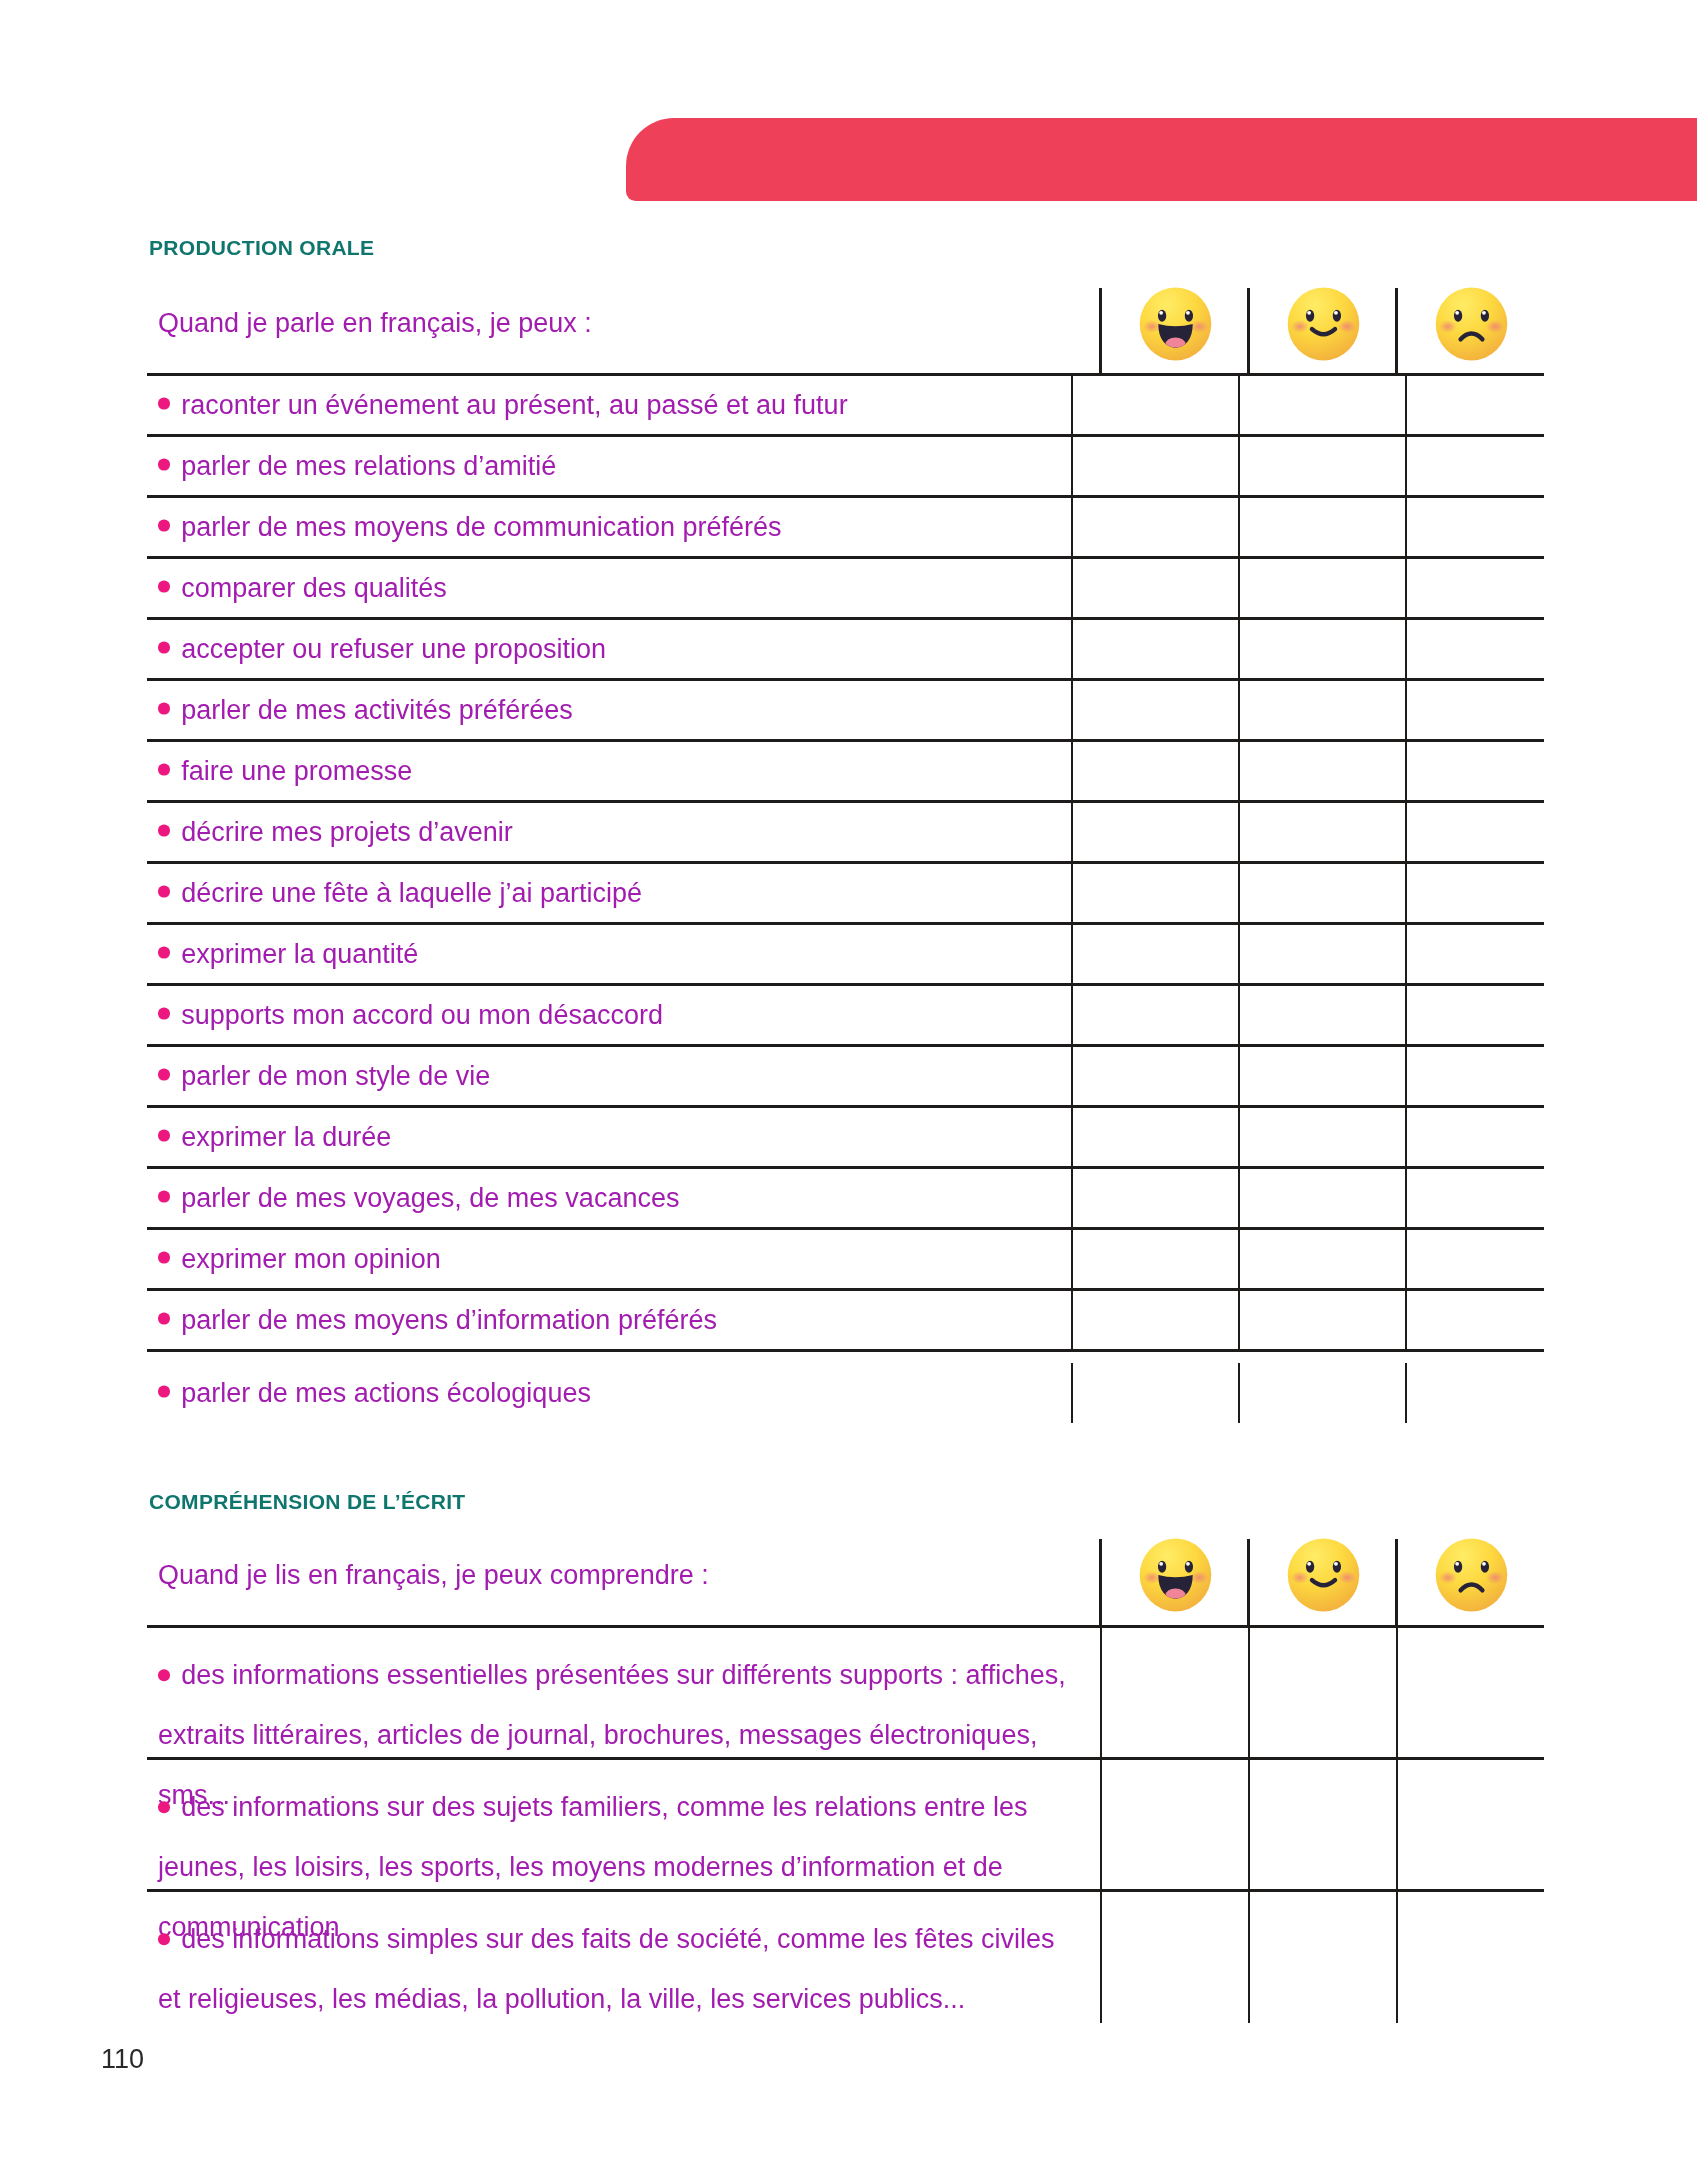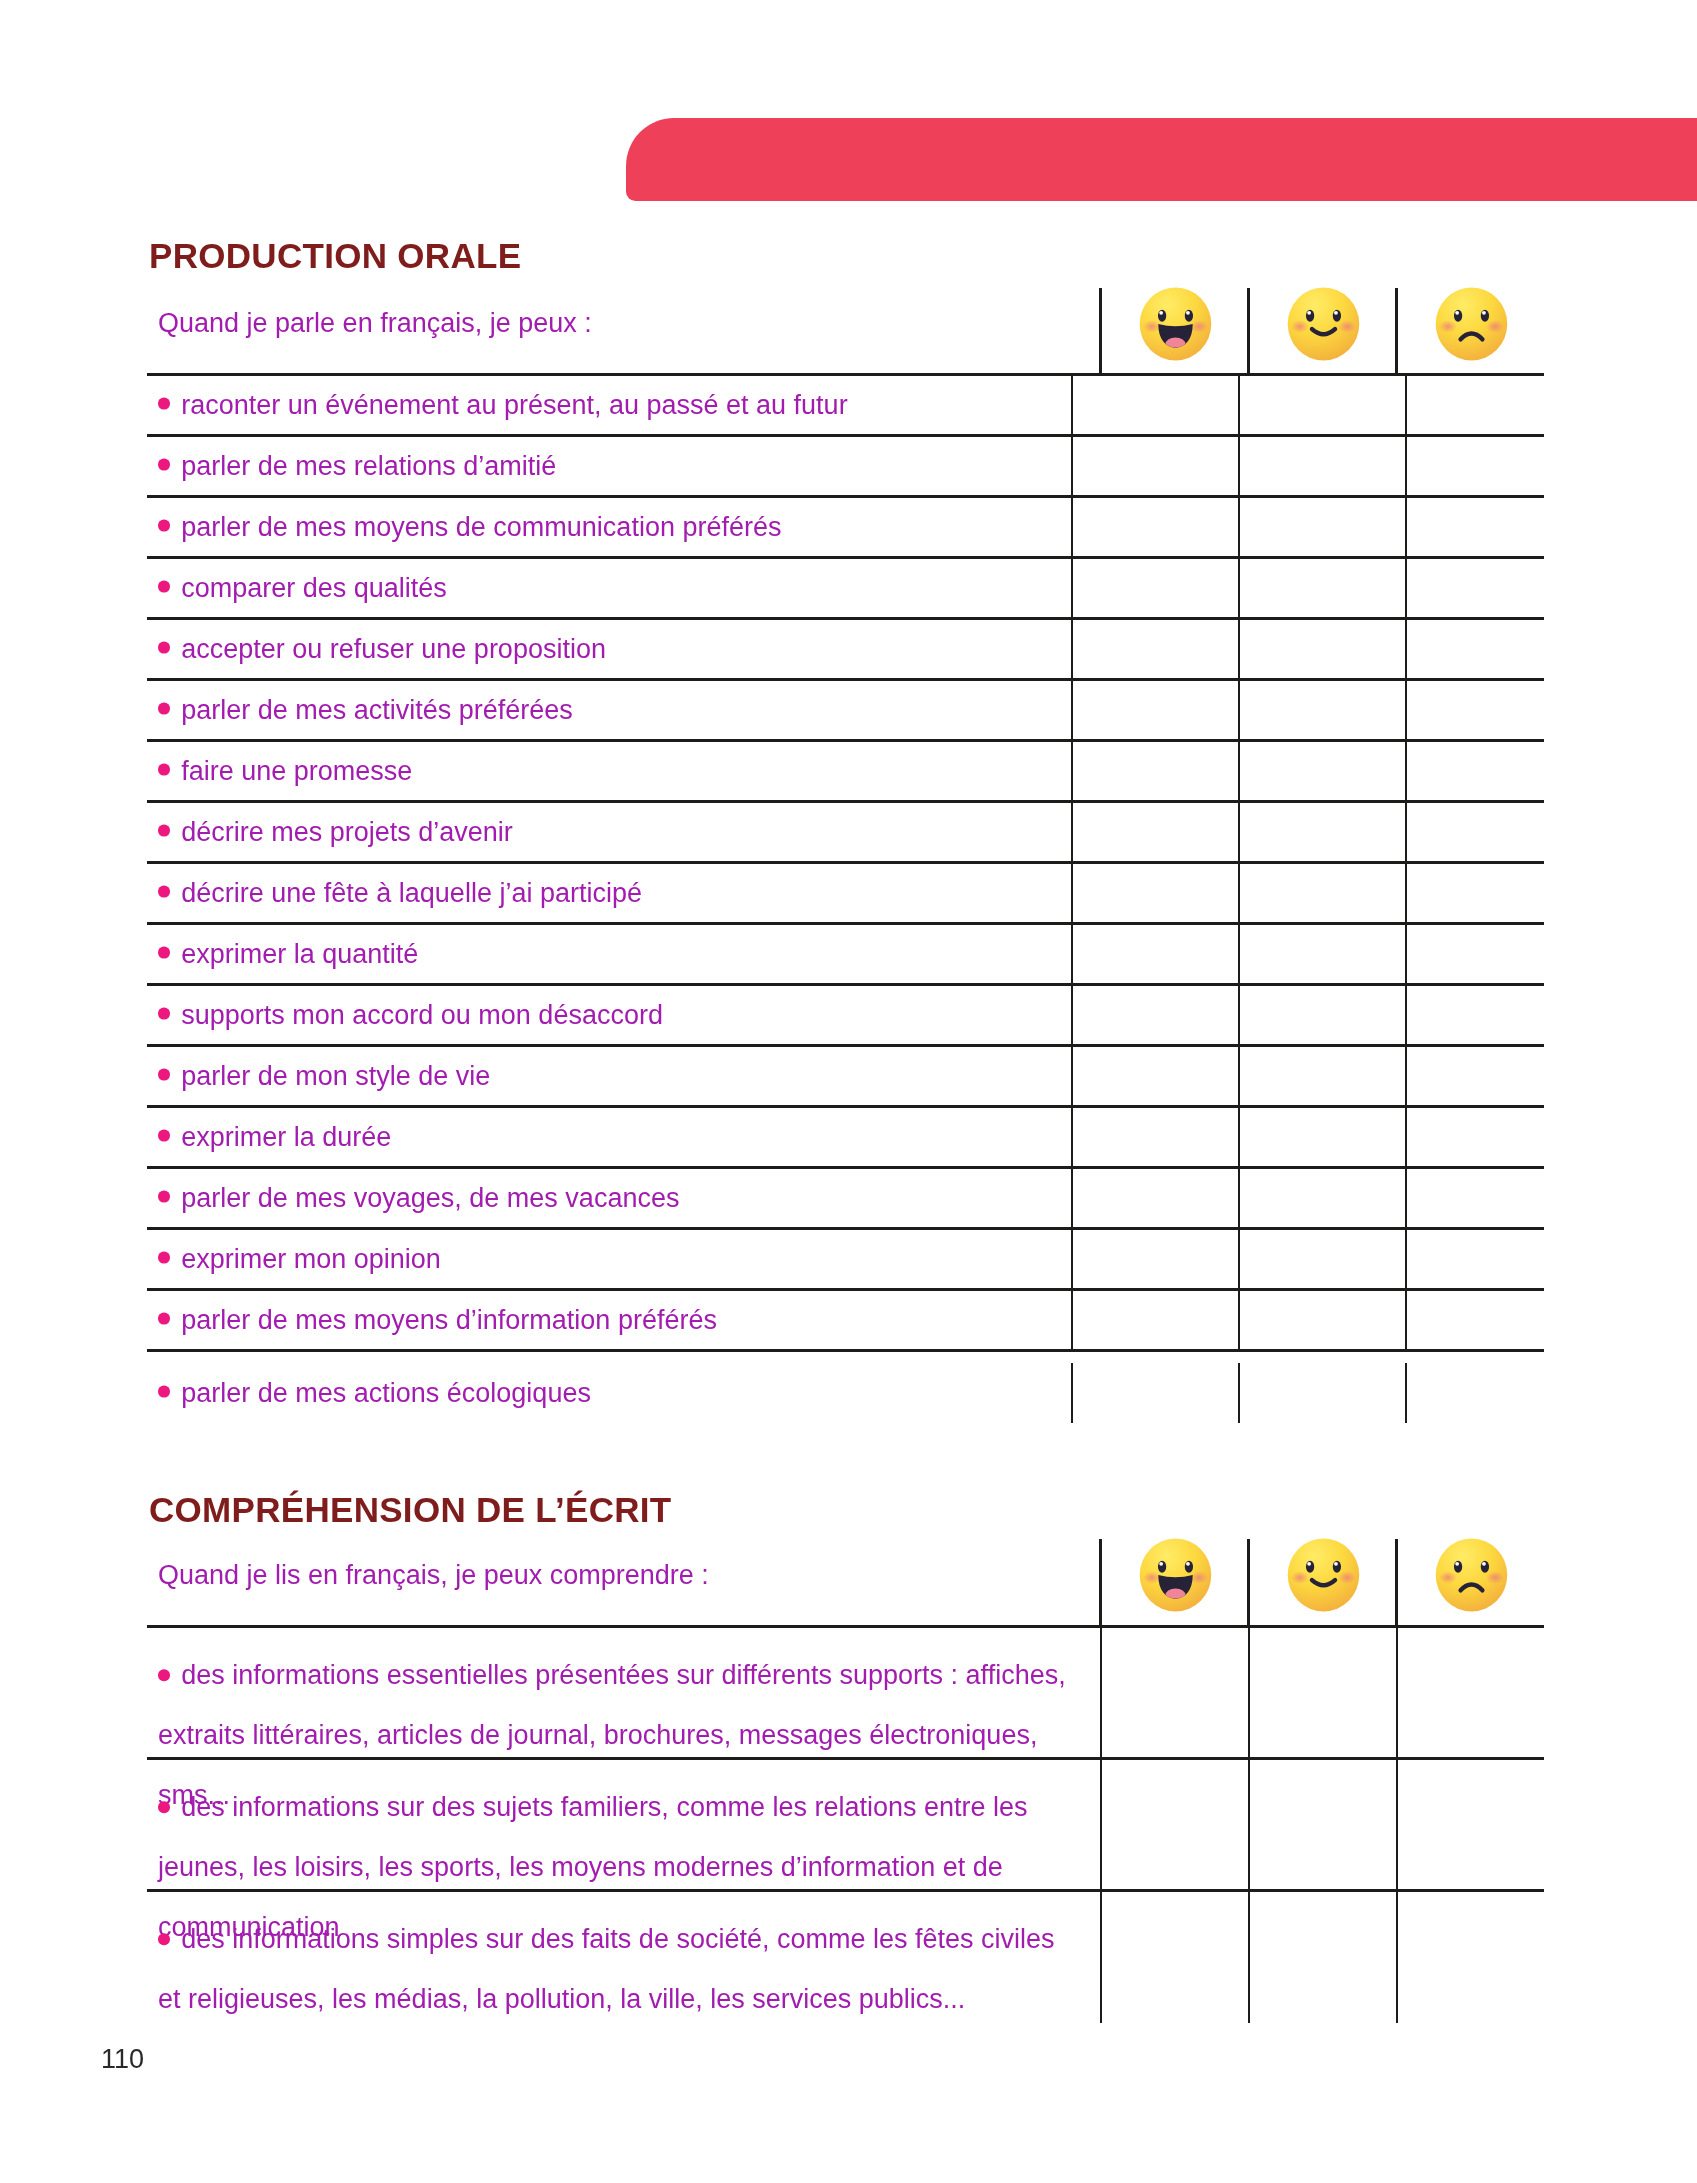--- a/index.html
+++ b/index.html
@@ -7,22 +7,22 @@
     width:1698px;height:2183px;position:relative;background:#ffffff;
     font-family:"Liberation Sans", sans-serif;color:#2b282a;overflow:hidden;
   }
   
   .banner{
     position:absolute;left:626px;top:118px;right:0;height:83px;
     background:#ee4159;border-radius:48px 0 0 9.6px;
   }
   
   .sec-title{
-    position:absolute;left:149px;font-size:35px;font-weight:bold;
-    color:#7f1d1d;letter-spacing:0.3px;white-space:nowrap;
+    position:absolute;left:149px;font-size:21px;font-weight:bold;
+    color:#0f766e;letter-spacing:0.3px;white-space:nowrap;
   }
   #title-1{top:236px;}
   #title-2{top:1490px;}
   
   .tbl{position:absolute;left:147px;width:1397px;}
   #table-1{top:274px;}
   #table-2{top:1525px;}
   .row{display:flex;border-bottom:3.4px solid #1d1c1a;}
   .row.last{border-bottom:none;}
   .tcell{

